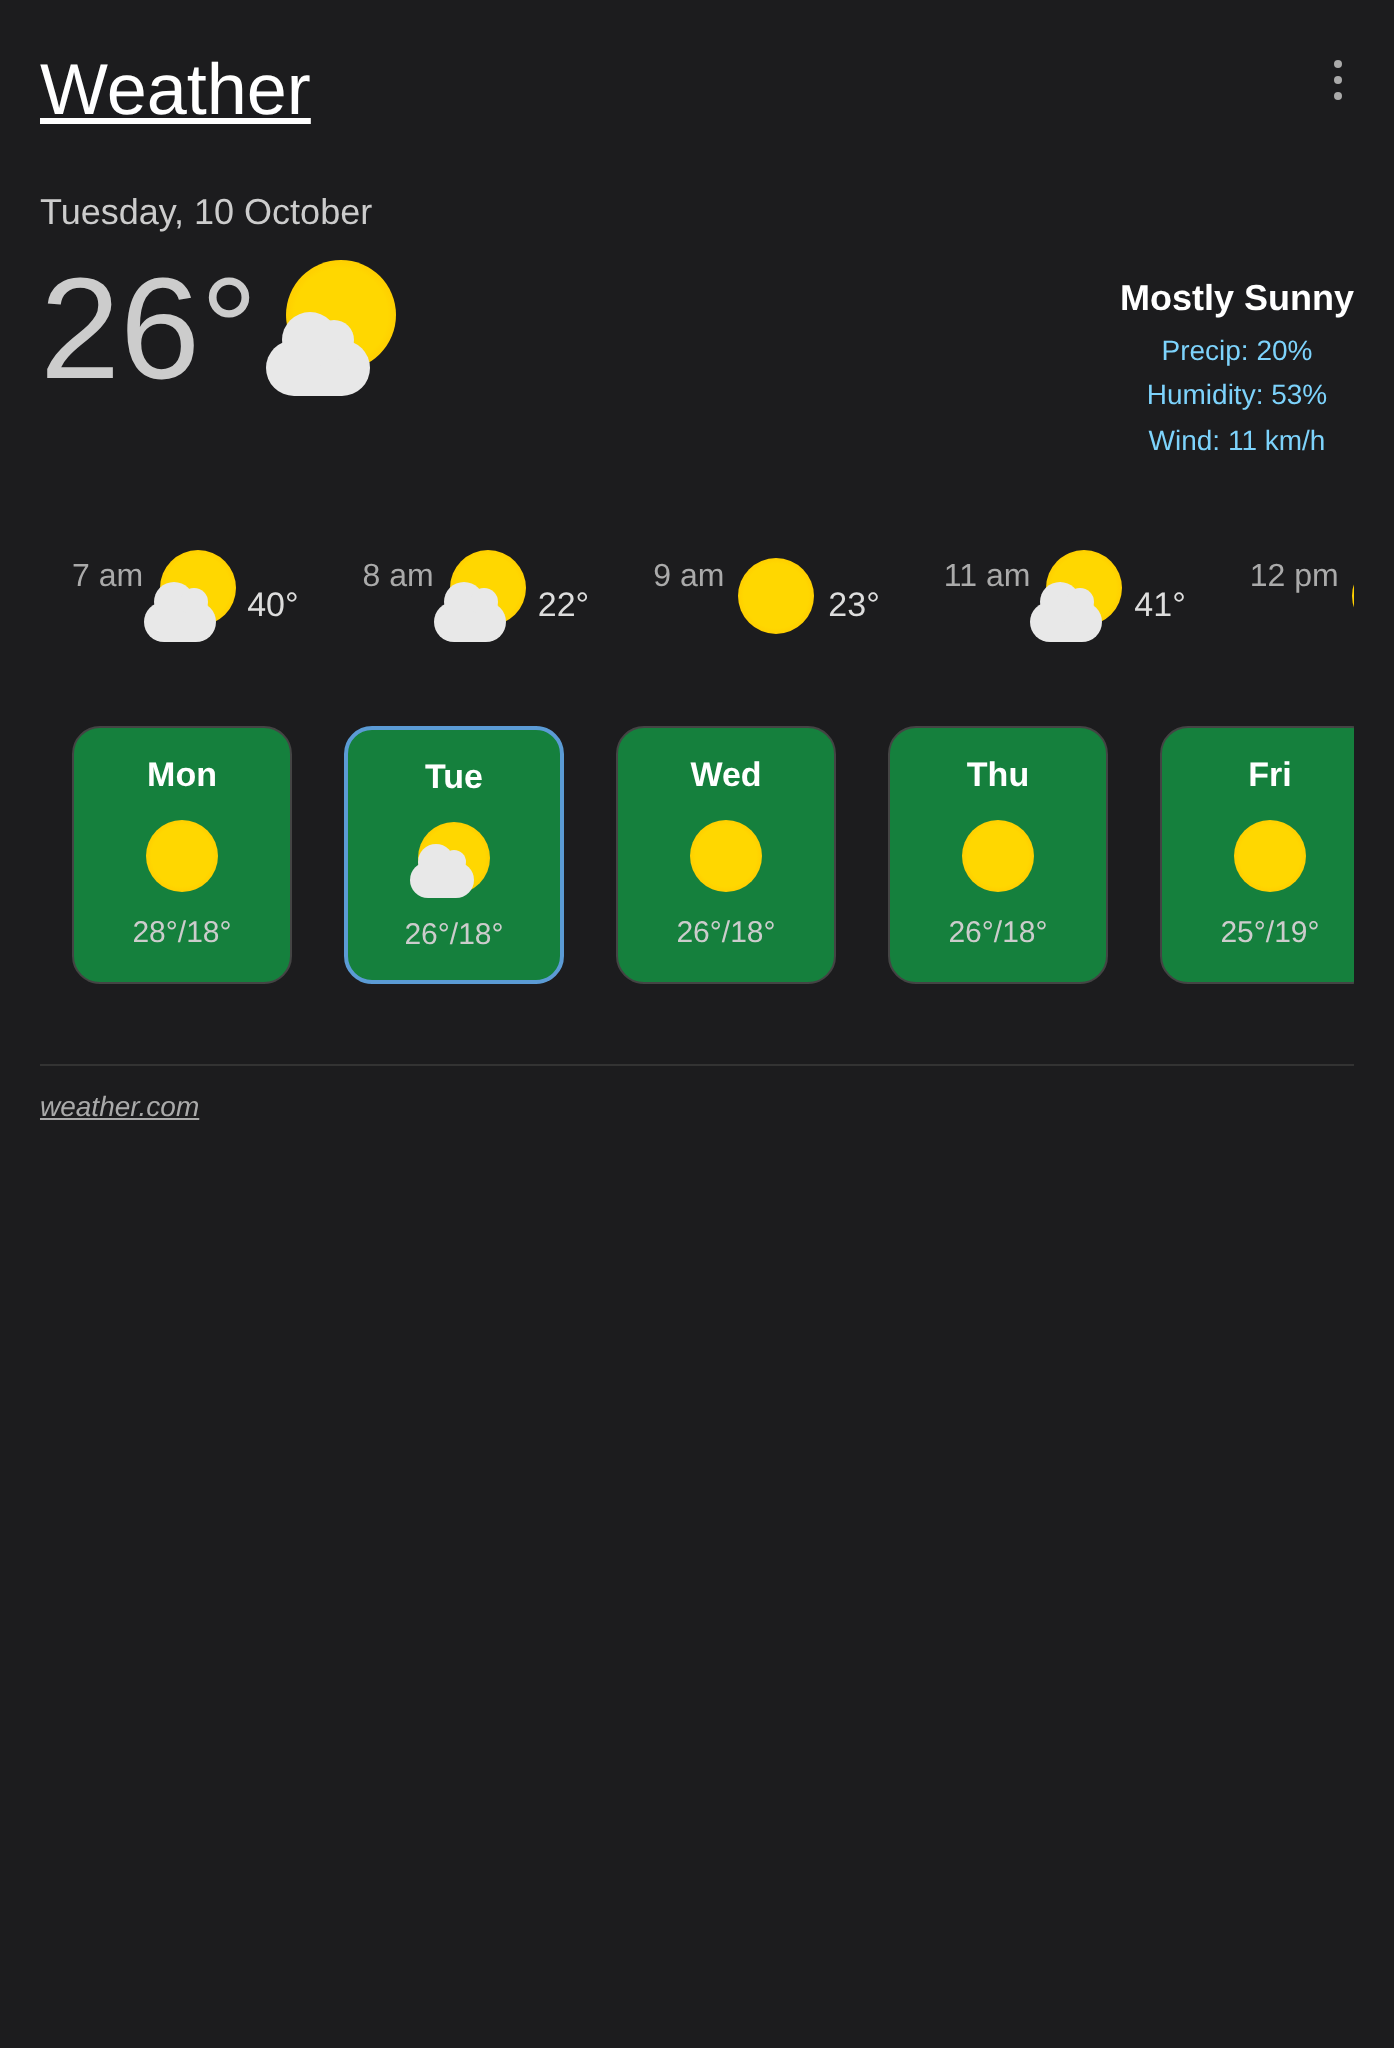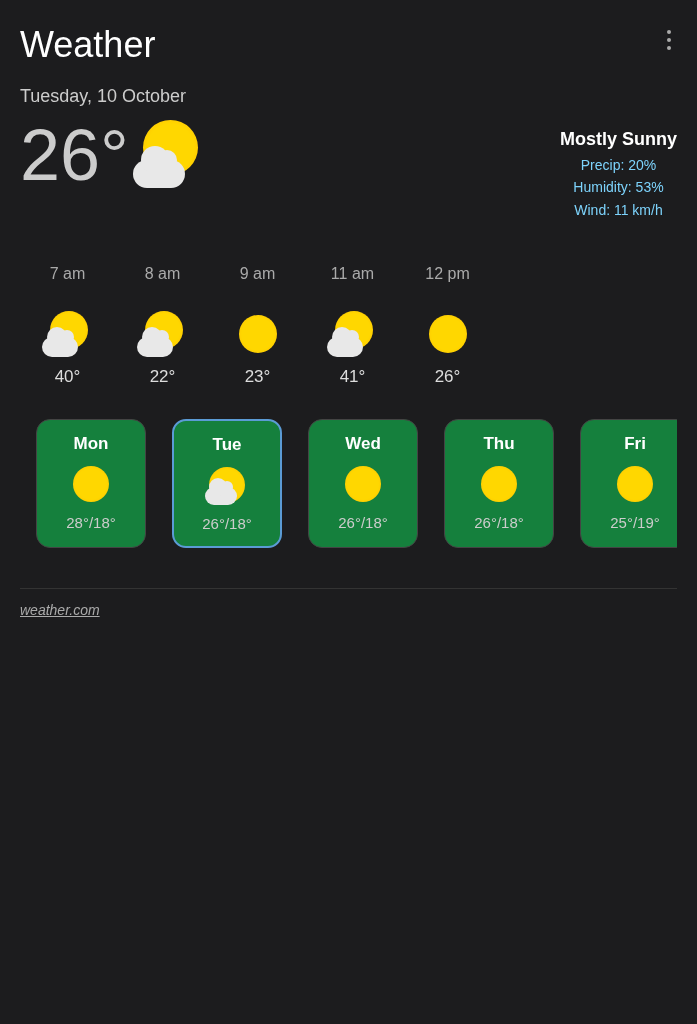--- a/index.html
+++ b/index.html
@@ -18,21 +18,22 @@
       display: flex;
       flex-direction: column;
       gap: 0;
     }
 
     
     .header {
       display: flex;
       justify-content: space-between;
       align-items: flex-start;
-      margin-bottom: 20px;
+      margin-bottom: 30px;
+      text-decoration: underline;
     }
     .header-title {
       font-size: 36px;
       font-weight: 400;
       color: #ffffff;
     }
     .header-menu {
       display: flex;
       flex-direction: column;
       gap: 4px;
@@ -173,21 +174,21 @@
       margin-bottom: 20px;
     }
     .hourly-section::-webkit-scrollbar { display: none; }
     .hourly-row {
       display: flex;
       gap: 0;
       min-width: max-content;
     }
     .hourly-item {
       display: flex;
-      flex-direction: column;
+      flex-direction: row;
       align-items: center;
       padding: 20px 16px 12px 16px;
       min-width: 95px;
     }
     .hour-label {
       font-size: 16px;
       color: #aaaaaa;
       margin-bottom: 28px;
     }
     

